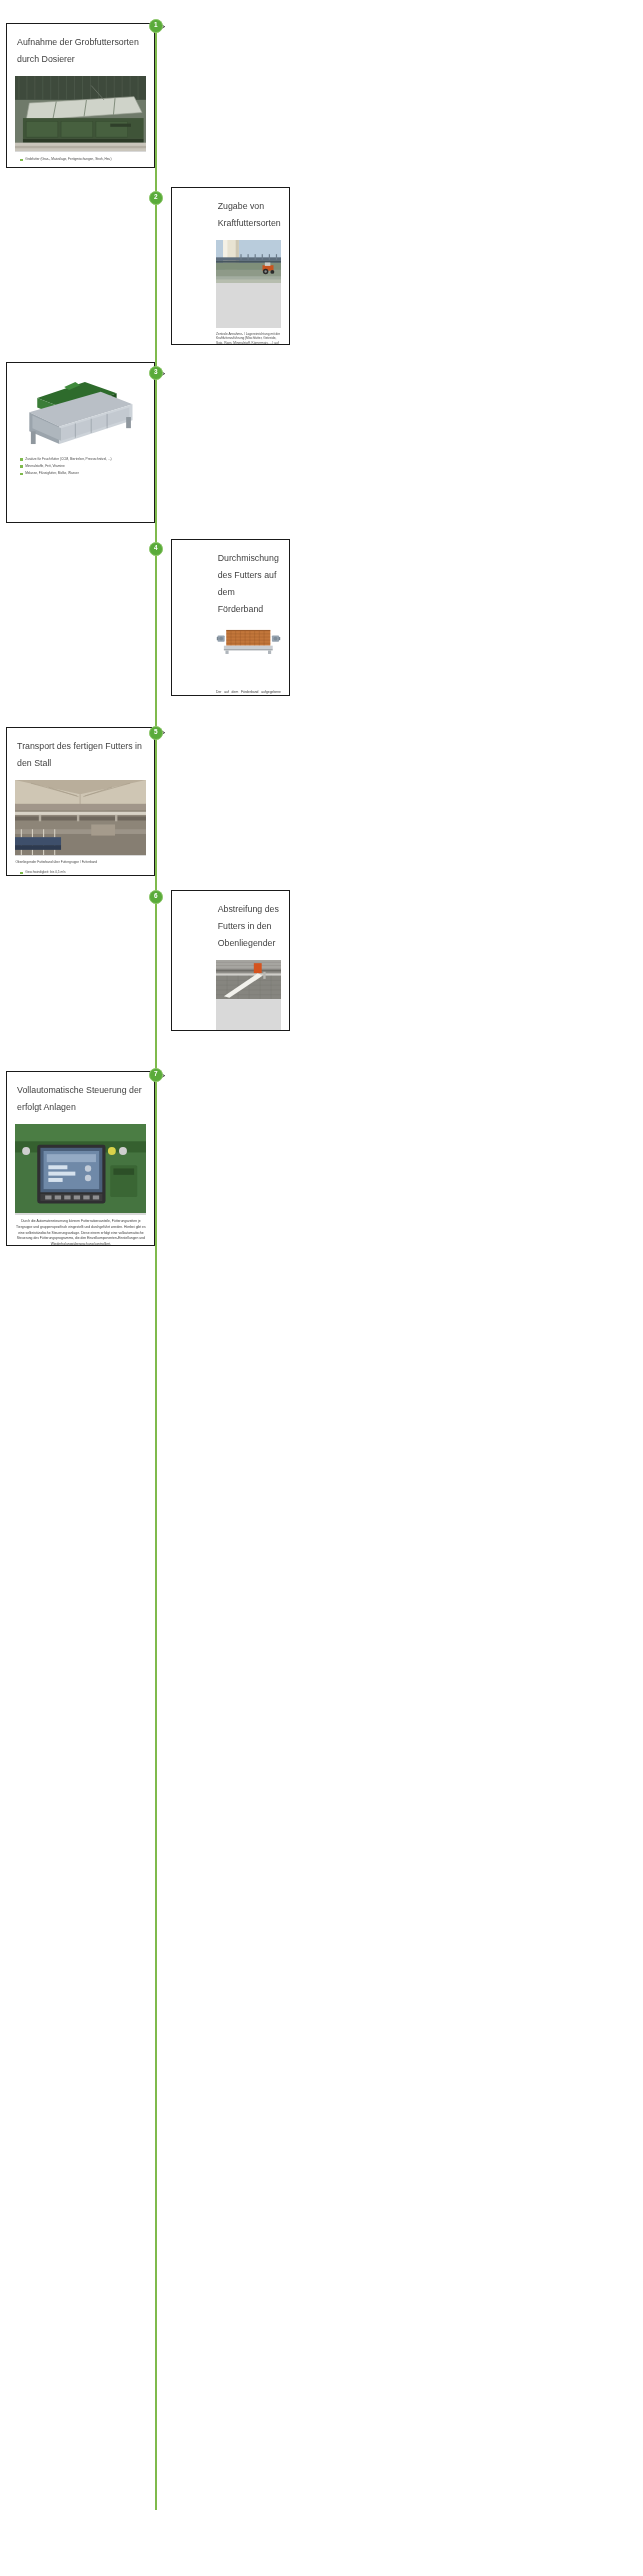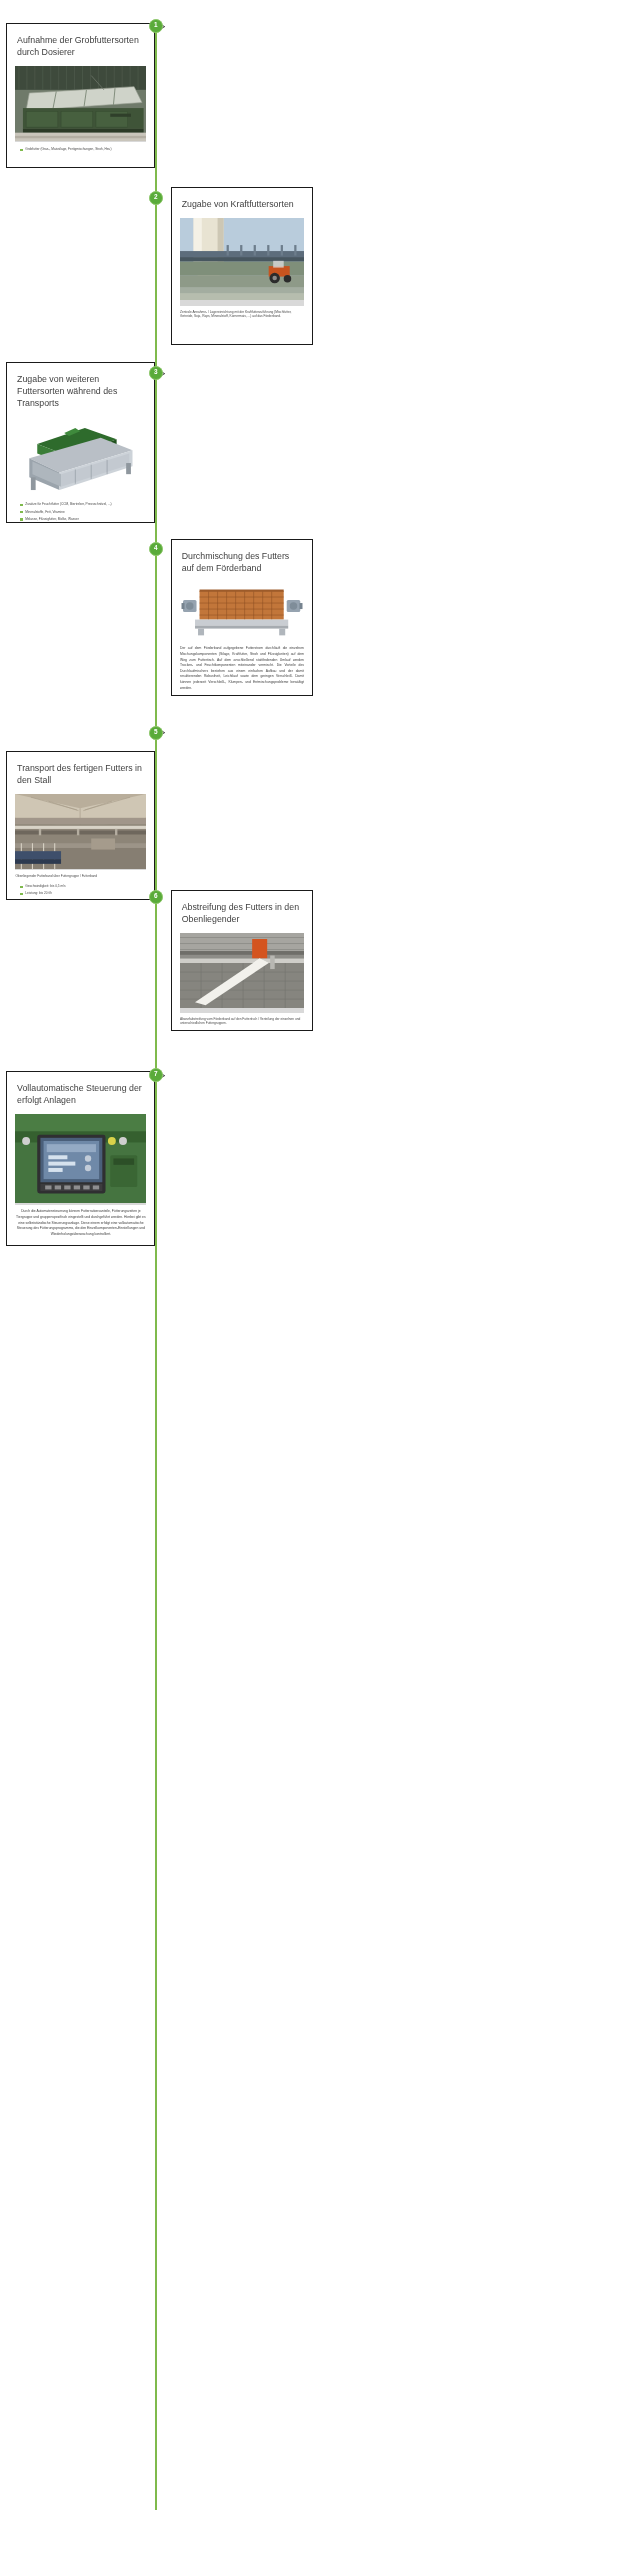--- a/index.html
+++ b/index.html
@@ -60,26 +60,26 @@
   .arrowwrap svg { display: block; }
 
   
   .card {
     position: absolute;
     background: #ffffff;
     border: 0.8px solid #1a1a1a;
     overflow: hidden;
   }
   .card.left  { left: 6.4px;   width: 149px; }
-  .card.right { left: 171px; width: 142px; }
+  .card.right { left: 171px; width: 119px; padding-left: 36px; }
 
   .card-title {
     font-size: 8.8px;
     color: #3f3f3f;
-    line-height: 12px;
+    line-height: 17px;
     padding: 9.7px 9.7px 0 9.7px;
     font-weight: 400;
   }
 
   .card-media {
     margin: 8px 8px 0 8px;
     position: relative;
     overflow: hidden;
     background: #d9d9d9;
   }
@@ -215,21 +215,20 @@
           <circle cx="126" cy="80" r="3" fill="#8a8a8a"></circle>
         </g>
         <rect x="0" y="100" width="165" height="10" fill="#b6bdae"></rect>
       </svg>
     </div>
     <div class="card-caption">Zentrale Annahme- / Lagereinrichtung mit der Kraftfutterzuführung (Mischfutter, Getreide, Soja, Raps, Mineralstoff, Körnermais, ...) auf das Förderband.</div>
   </div>
   <div class="node" style="left:149px; top:191px;">2</div>
 
   <div class="card left" style="top:362px; height:161px;">
-    <div class="card-title">Zugabe von weiteren Futtersorten während des Transports</div>
     <div class="card-media" style="height:80px; background:#ffffff;">
       <svg class="photo" viewBox="0 0 165 100" preserveAspectRatio="none">
         <rect x="0" y="0" width="165" height="100" fill="#ffffff"></rect>
         <polygon points="28,34 88,14 128,28 70,50" fill="#2e6b2c"></polygon>
         <polygon points="70,50 128,28 128,40 70,62" fill="#21521f"></polygon>
         <polygon points="28,34 70,50 70,62 28,46" fill="#3a7d37"></polygon>
         <polygon points="18,52 108,26 148,42 56,70" fill="#b9bfc6"></polygon>
         <polygon points="18,52 56,70 56,92 18,76" fill="#9ba4ac"></polygon>
         <polygon points="56,70 148,42 148,62 56,92" fill="#cdd3d9"></polygon>
         <polygon points="22,56 58,72 58,88 22,72" fill="#aeb6bd"></polygon>
@@ -291,21 +290,21 @@
           <circle cx="151" cy="32" r="5" fill="#7f8d99"></circle>
         </g>
         <rect x="24" y="62" width="8" height="9" fill="#b0b6bc"></rect>
         <rect x="132" y="62" width="8" height="9" fill="#b0b6bc"></rect>
       </svg>
     </div>
     <div class="para">Der auf dem Förderband aufgegebene Futterstrom durchläuft die einzelnen Mischungskomponenten (Silage, Kraftfutter, Stroh und Flüssigkeiten) auf dem Weg zum Futtertisch. Auf dem anschließend stattfindenden Umlauf werden Trocken- und Feuchtkomponenten miteinander vermischt. Die Vorteile des Durchlaufmischers bestehen aus einem einfachen Aufbau und der damit resultierenden Robustheit, Leichtlauf sowie dem geringen Verschleiß. Damit können jederzeit Verschleiß-, Klumpen- und Entmischungsprobleme bewältigt werden.</div>
   </div>
   <div class="node" style="left:149px; top:542px;">4</div>
 
-  <div class="card left" style="top:727px; height:149px;margin-top:24px;">
+  <div class="card left" style="top:727px; height:149px;">
     <div class="card-title">Transport des fertigen Futters in den Stall</div>
     <div class="card-media" style="height:76px;">
       <svg class="photo" viewBox="0 0 165 95" preserveAspectRatio="none">
         <rect x="0" y="0" width="165" height="95" fill="#b9ae9b"></rect>
         <polygon points="0,0 82,18 165,0 165,30 82,44 0,30" fill="#cfc6b4"></polygon>
         <g stroke="#a79c88" stroke-width="0.8">
           <line x1="20" y1="4" x2="78" y2="20"></line>
             <line x1="42" y1="9" x2="80" y2="21"></line>
           <line x1="145" y1="4" x2="88" y2="20"></line>
             <line x1="122" y1="9" x2="86" y2="21"></line>

